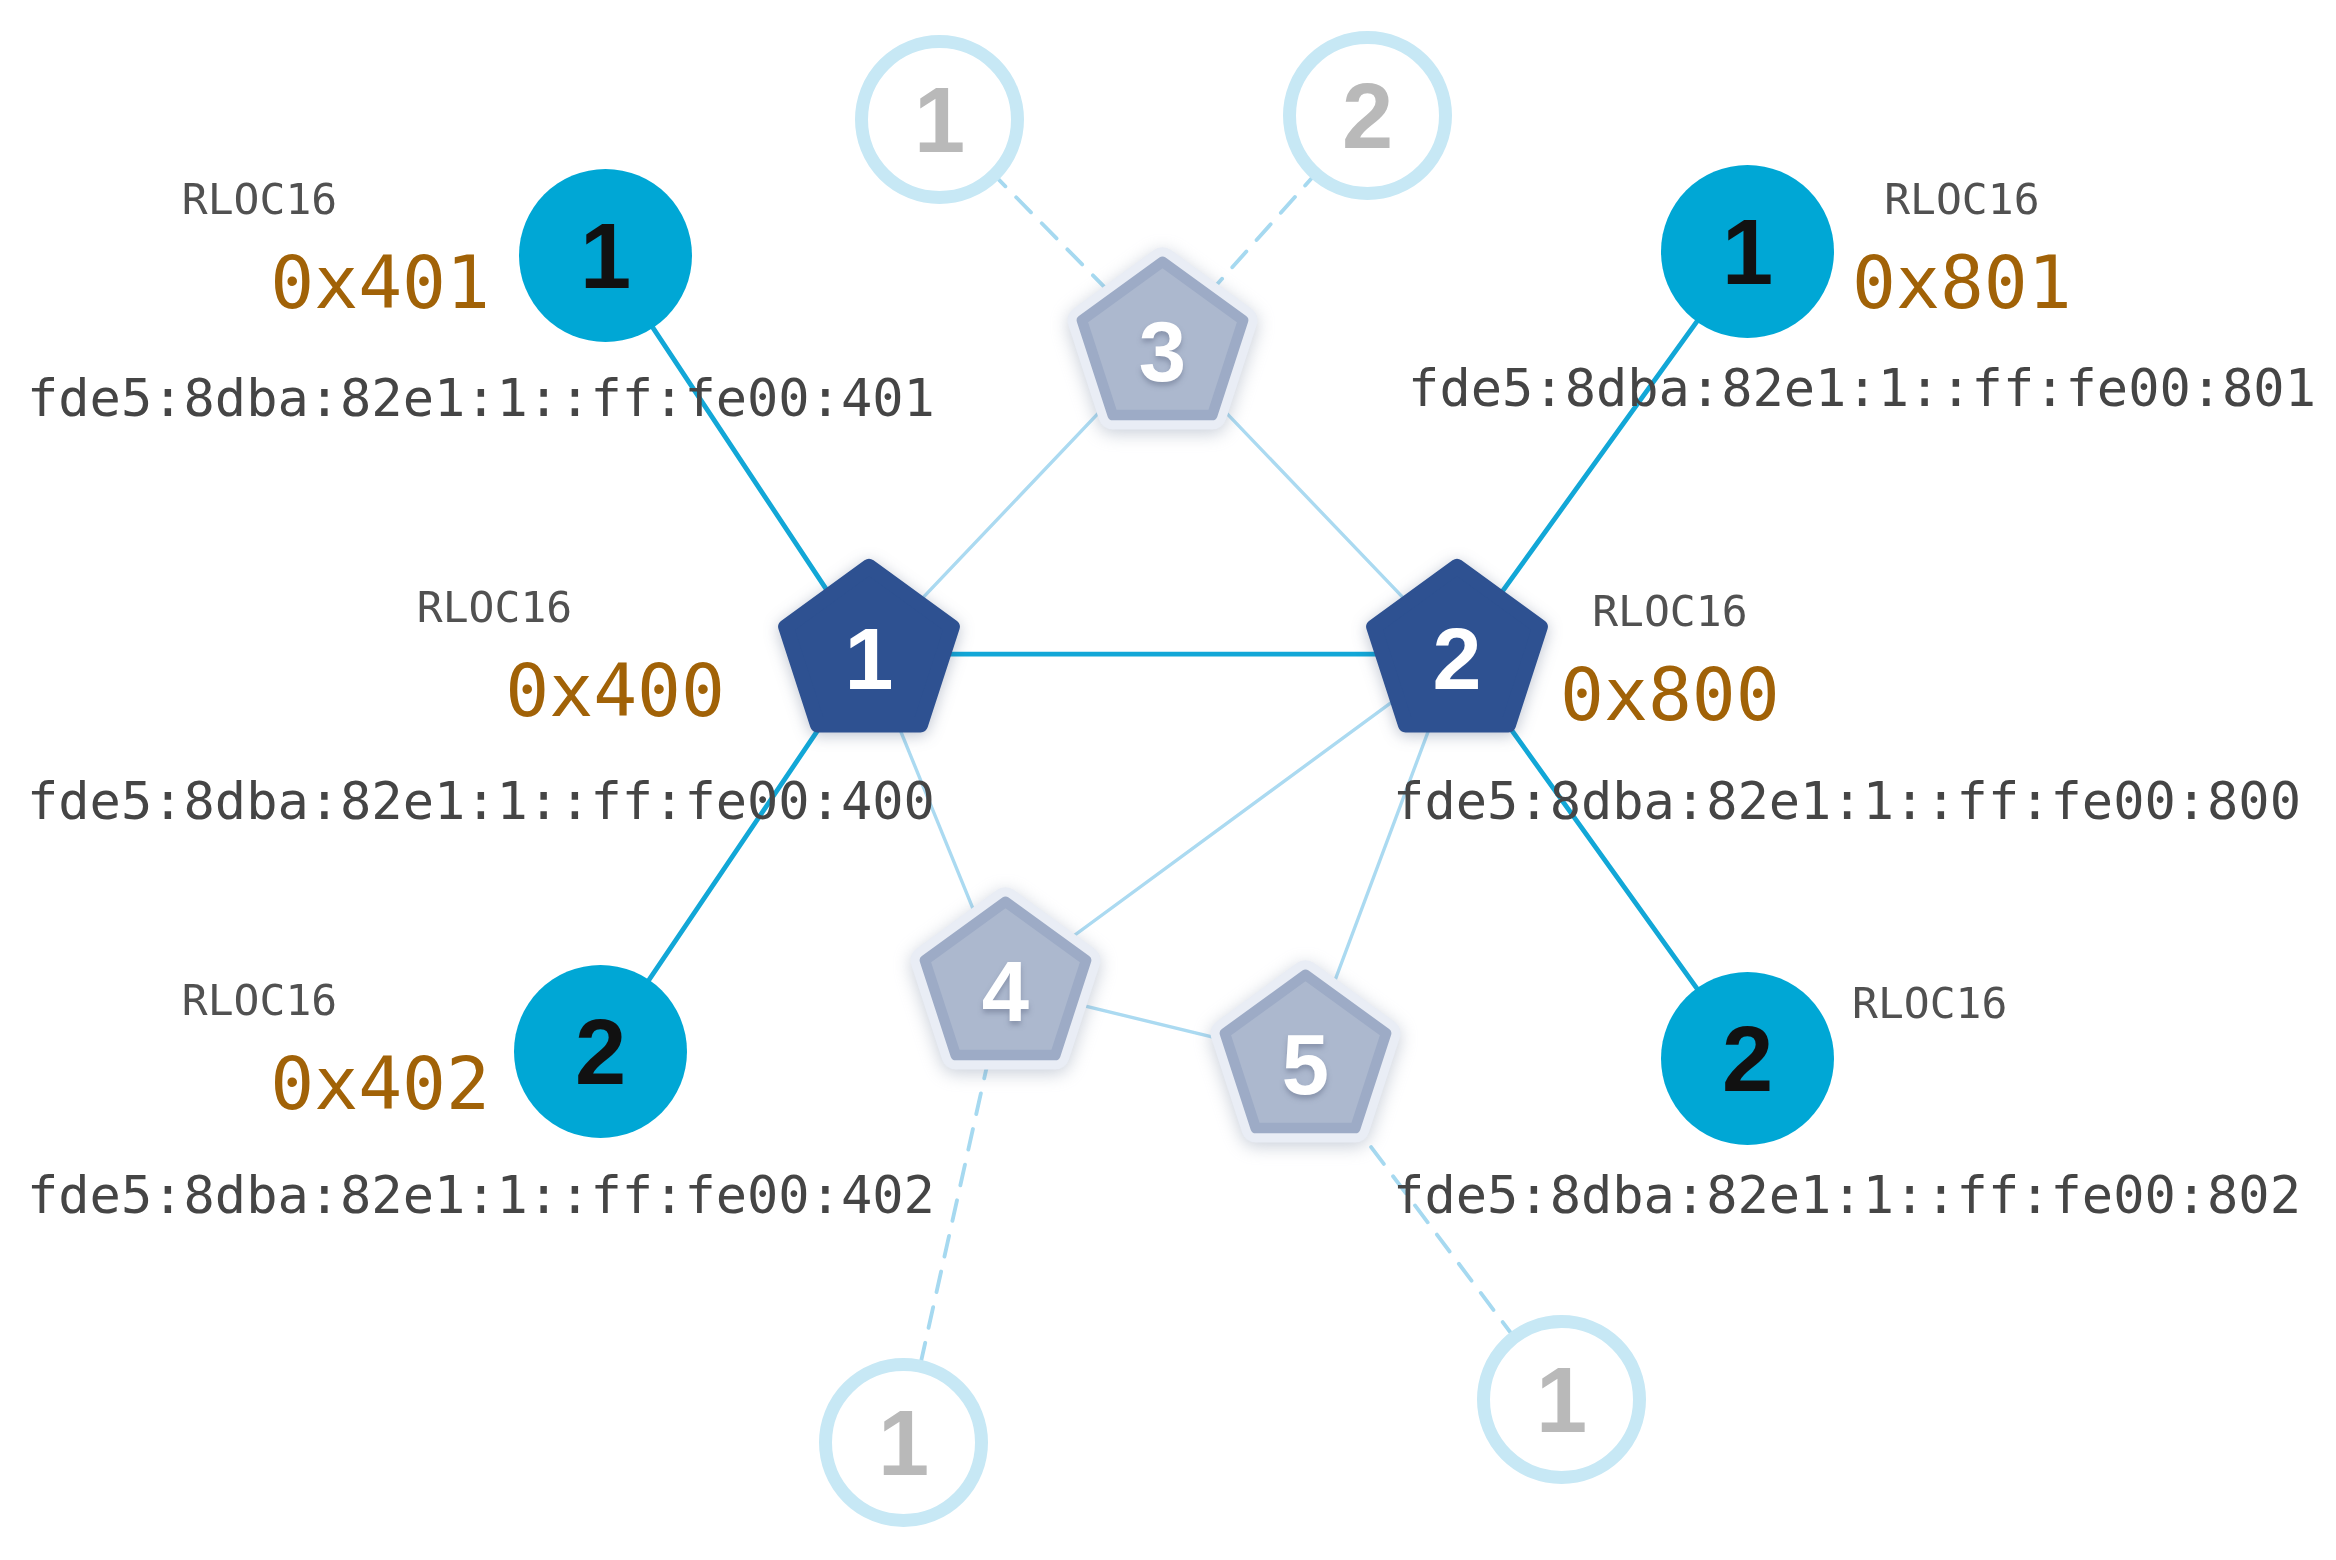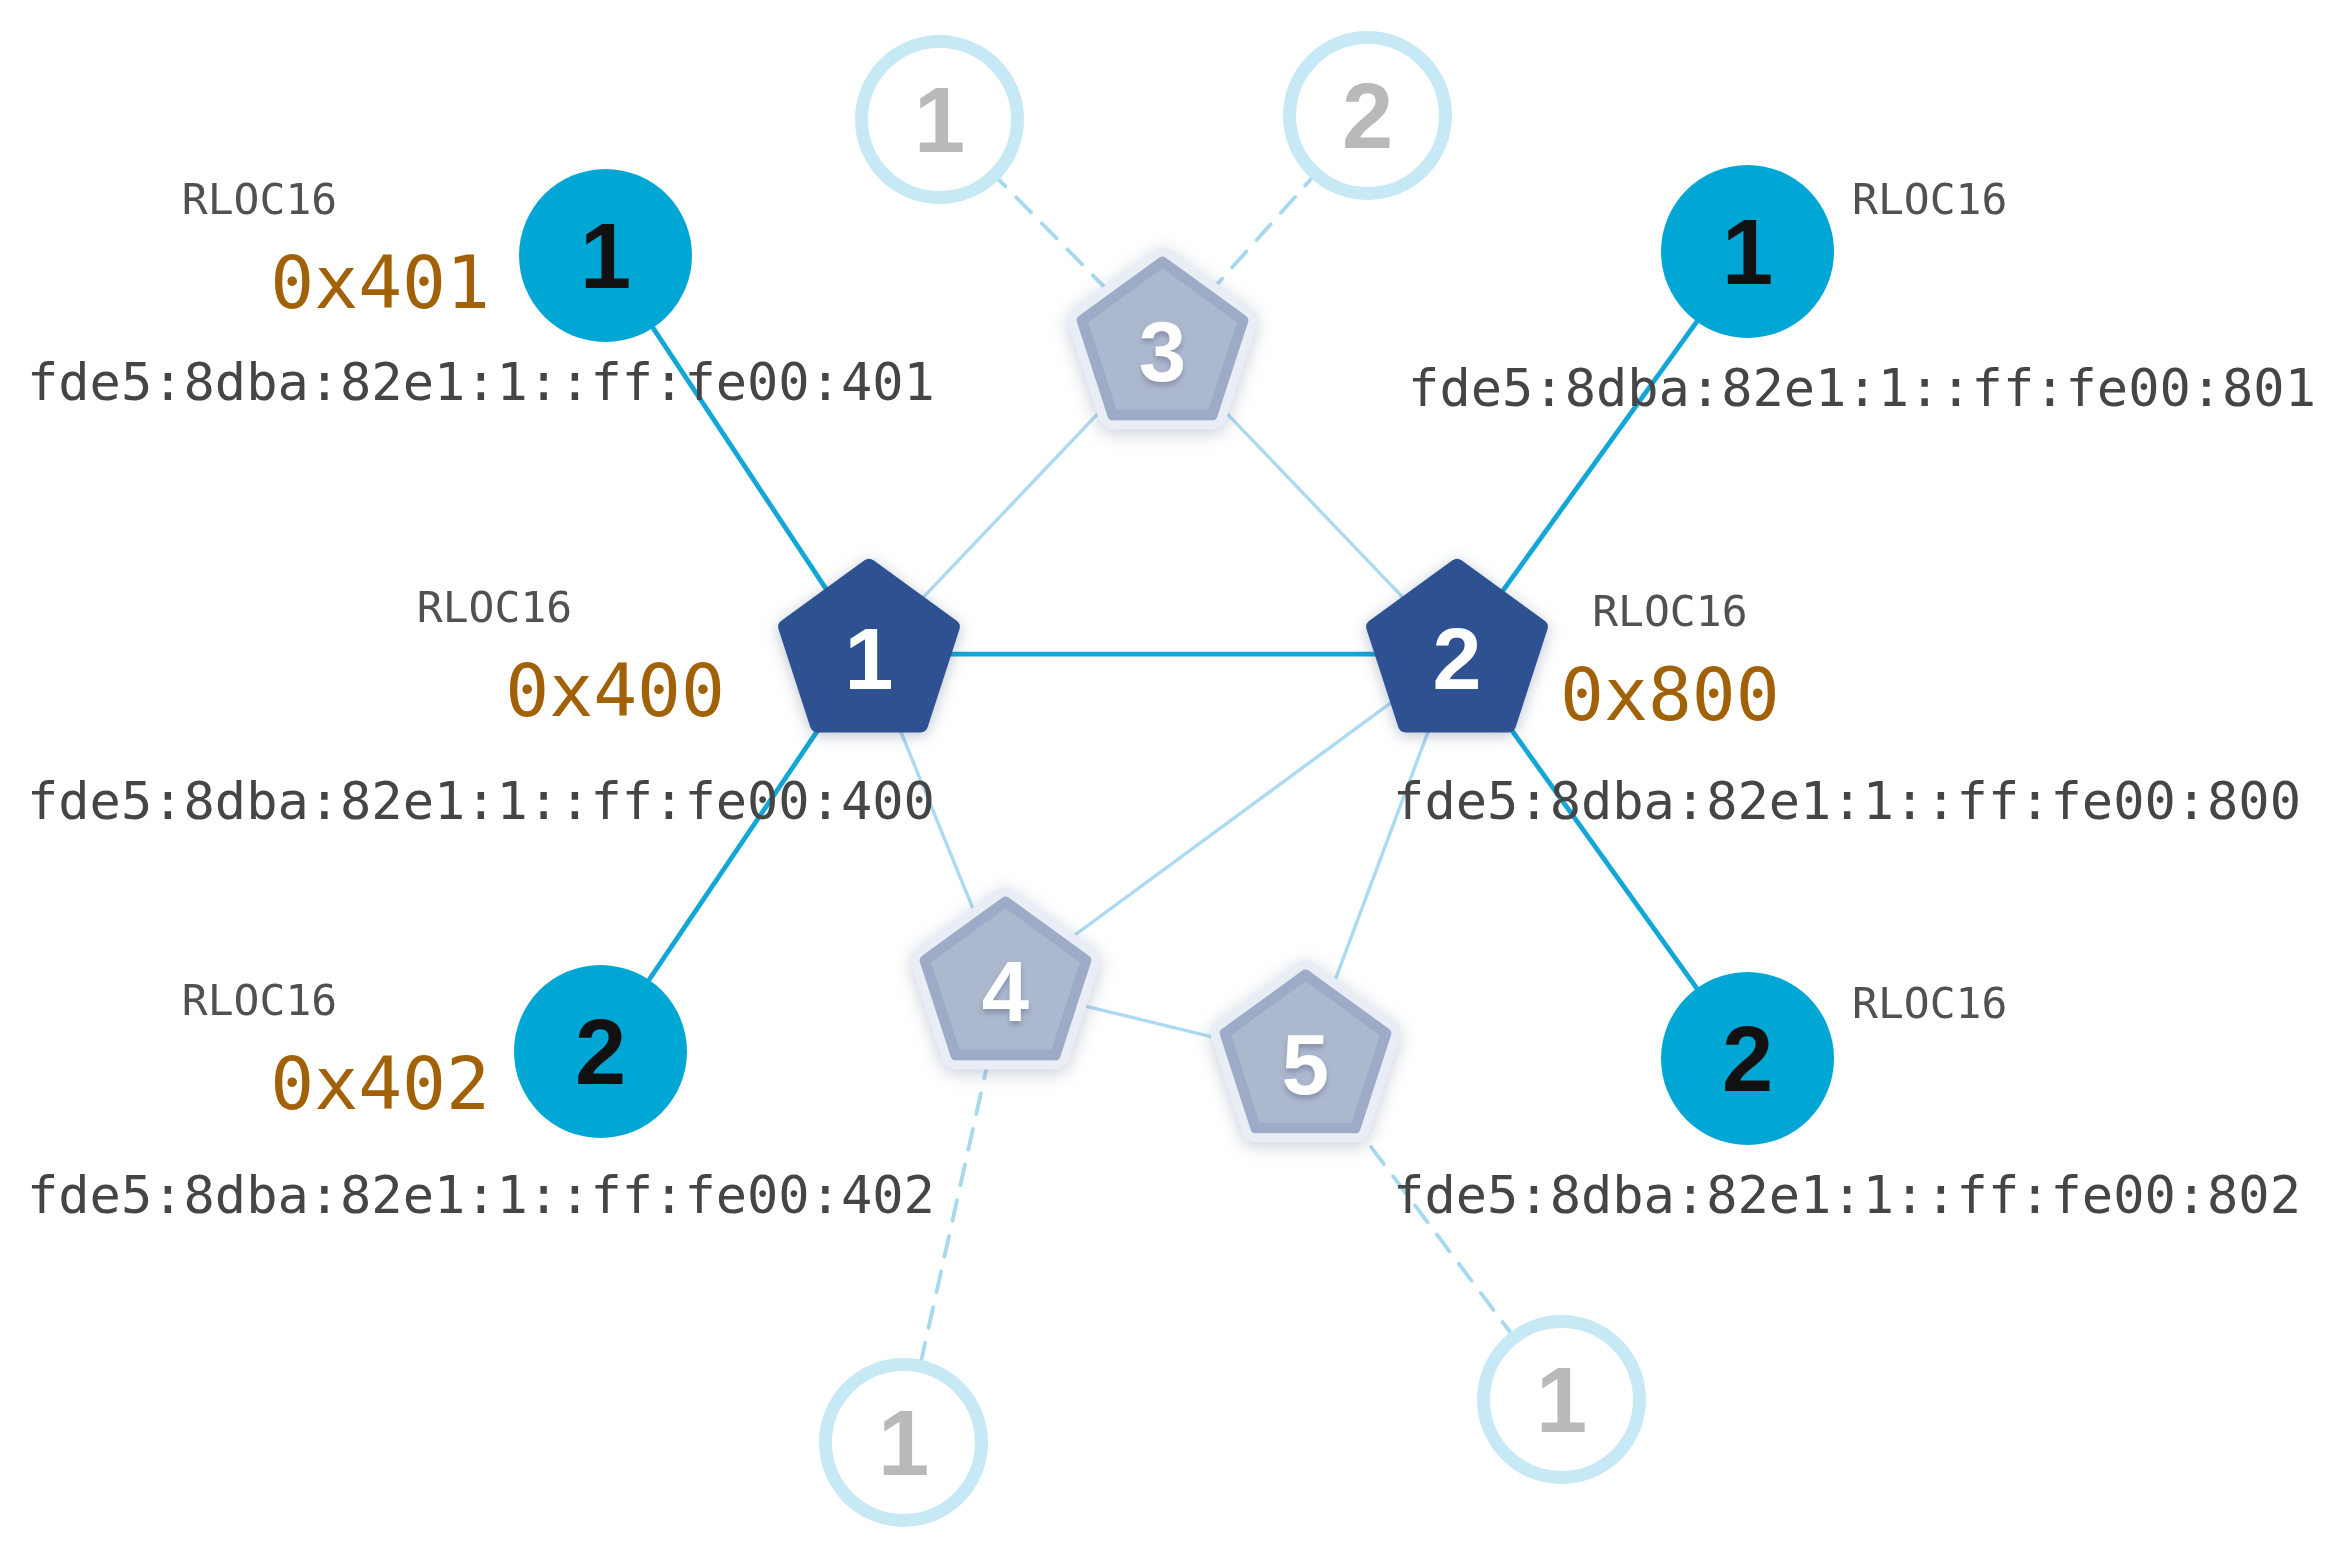--- a/index.html
+++ b/index.html
@@ -36,21 +36,21 @@
   .ip{
     position:absolute;z-index:2;font-size:52px;line-height:61px;color:#454545;
     white-space:nowrap;
   }
   #lbl-401{left:29px;top:174px;width:461px;text-align:right;}
   #lbl-400{left:264px;top:582px;width:461px;text-align:right;}
   #lbl-402{left:29px;top:975px;width:461px;text-align:right;}
   #lbl-801{left:1852px;top:174px;}
   #lbl-800{left:1560px;top:586px;}
   #lbl-802{left:1852px;top:978px;}
-  #ip-401{left:27px;top:352px;}
+  #ip-401{left:27px;top:368px;}
   #ip-400{left:27px;top:771px;}
   #ip-402{left:27px;top:1165px;}
   #ip-801{right:20px;top:358px;text-align:center;}
   #ip-800{right:35px;top:771px;text-align:center;}
   #ip-802{right:35px;top:1165px;text-align:center;}
 </style>
 </head>
 <body>
 
 <div id="canvas">
@@ -146,20 +146,21 @@
   <div class="lbl" id="lbl-400">
     <div class="t">RLOC16</div>
     <div class="v">0x400</div>
   </div>
   <div class="lbl" id="lbl-402">
     <div class="t">RLOC16</div>
     <div class="v">0x402</div>
   </div>
   <div class="lbl" id="lbl-801">
     <div class="t">RLOC16</div>
+    <div class="v">0x801</div>
   </div>
   <div class="lbl" id="lbl-800">
     <div class="t">RLOC16</div>
     <div class="v">0x800</div>
   </div>
   <div class="lbl" id="lbl-802">
     <div class="t">RLOC16</div>
   </div>
 
   <div class="ip" id="ip-401">fde5:8dba:82e1:1::ff:fe00:401</div>

